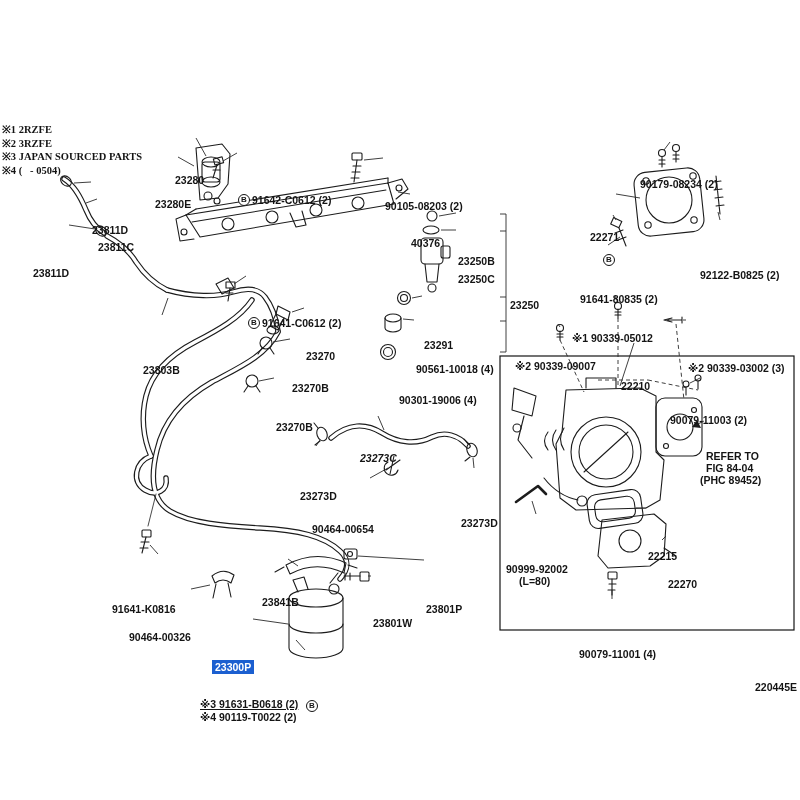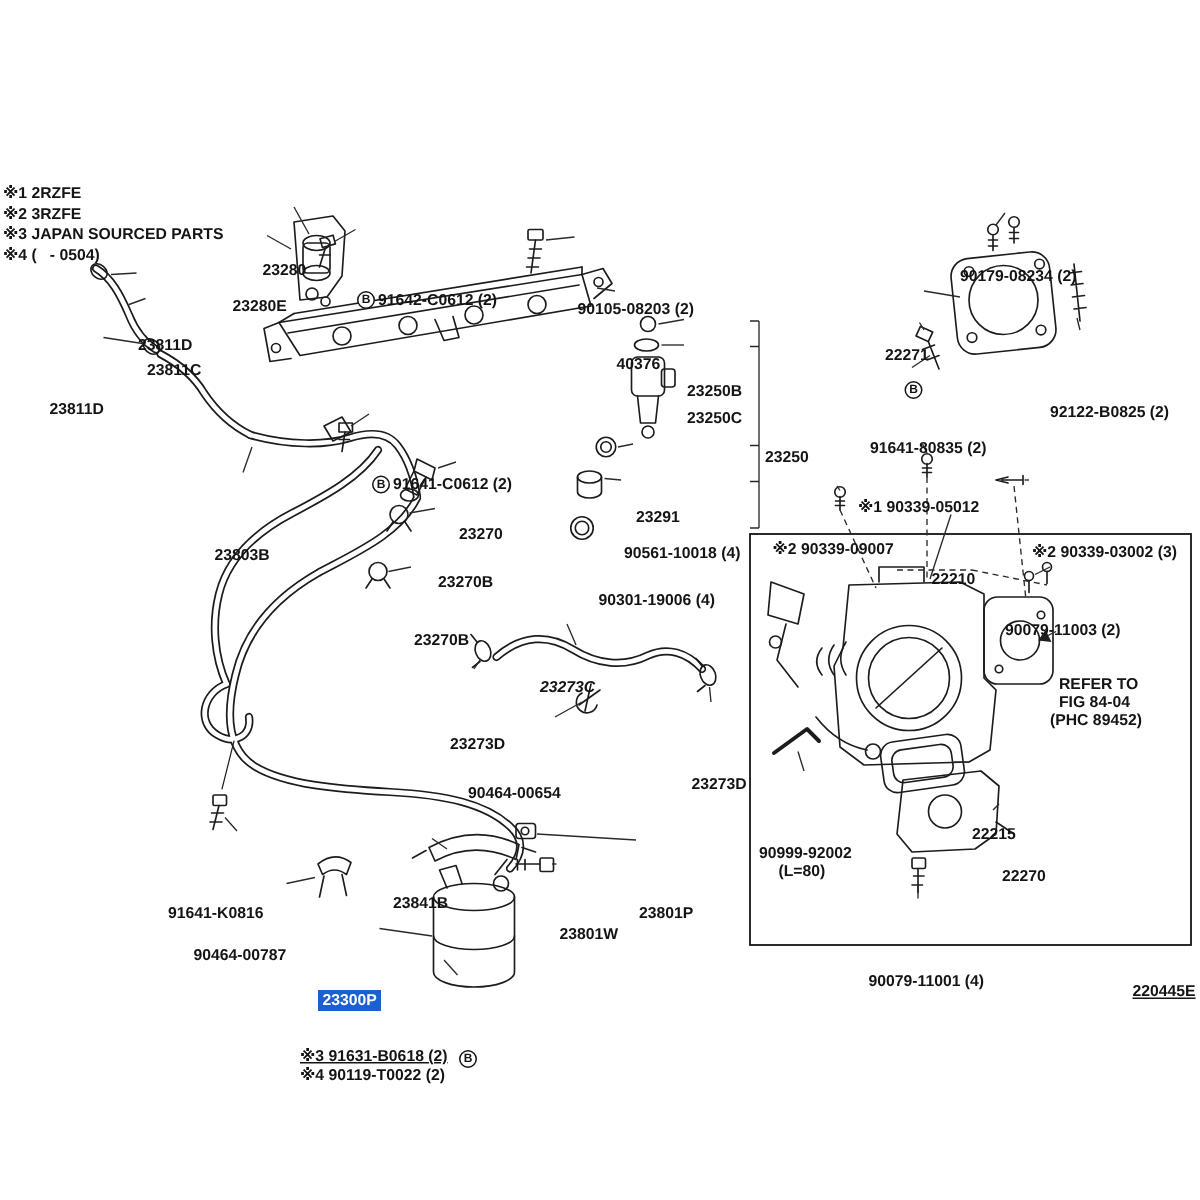--- a/index.html
+++ b/index.html
@@ -8,22 +8,22 @@
   .canvas svg{position:absolute;left:0;top:0;}
   #labels{position:absolute;left:0;top:0;width:800px;height:800px;margin-top:48px;}
   .lbl{position:absolute;font-size:10.5px;font-weight:700;color:#141414;line-height:12px;
        white-space:pre;display:flex;align-items:center;gap:2px;}
   .lbl .txt{display:inline-block;}
   .lbl.hl .txt{background:var(--hl,#1b5fd0);color:#fff;padding:1px 3px;}
   .bcirc{box-sizing:border-box;width:12px;height:12px;border:1.3px solid #141414;border-radius:50%;
          display:inline-flex;align-items:center;justify-content:center;font-size:8px;font-weight:700;
          background:#fff;flex:0 0 auto;}
   .notes{position:absolute;left:2px;top:123px;}
-  .note{font-size:10.5px;font-weight:700;color:#141414;line-height:13.5px;white-space:pre;}
-  .drawno{position:absolute;left:755px;top:655px;font-size:10.5px;font-weight:700;color:#141414;text-decoration:underline;}
+  .note{font-size:10.5px;font-weight:700;color:#141414;line-height:13.5px;white-space:pre;font-family:Liberation Serif, serif;}
+  .drawno{position:absolute;left:755px;top:681px;font-size:10.5px;font-weight:700;color:#141414;}
   
   svg .ln{fill:none;stroke:#1c1c1c;stroke-width:1.1;stroke-linecap:round;stroke-linejoin:round;}
   svg .thin{stroke-width:0.8;}
   svg .tubeO{fill:none;stroke:#1c1c1c;stroke-width:5.5;stroke-linecap:round;stroke-linejoin:round;}
   svg .tubeI{fill:none;stroke:#fff;stroke-width:3.2;stroke-linecap:round;stroke-linejoin:round;}
   svg .ldr{fill:none;stroke:#2a2a2a;stroke-width:0.9;}
   svg .dash{fill:none;stroke:#2a2a2a;stroke-width:0.9;stroke-dasharray:4 3;}
   svg .solidfill{fill:#1c1c1c;stroke:none;}
 </style>
 </head>
@@ -346,21 +346,21 @@
       <div class="lbl" style="left: 360px; top: 404px; font-style: italic;"><span class="txt">23273C</span></div>
       <div class="lbl" style="left: 300px; top: 442px;"><span class="txt">23273D</span></div>
       <div class="lbl" style="left: 461px; top: 469px;"><span class="txt">23273D</span></div>
       <div class="lbl" style="left: 312px; top: 475px;"><span class="txt">90464-00654</span></div>
       <div class="lbl" style="left: 506px; top: 515px;"><span class="txt">90999-92002</span></div>
       <div class="lbl" style="left: 519px; top: 527px;"><span class="txt">(L=80)</span></div>
       <div class="lbl" style="left: 648px; top: 502px;"><span class="txt">22215</span></div>
       <div class="lbl" style="left: 668px; top: 530px;"><span class="txt">22270</span></div>
       <div class="lbl" style="left: 112px; top: 555px;"><span class="txt">91641-K0816</span></div>
       <div class="lbl" style="left: 262px; top: 548px;"><span class="txt">23841B</span></div>
-      <div class="lbl" style="left: 129px; top: 583px;"><span class="txt">90464-00787</span></div>
+      <div class="lbl" style="left: 129px; top: 583px;"><span class="txt">90464-00326</span></div>
       <div class="lbl hl" style="left: 212px; top: 612px;"><span class="txt">23300P</span></div>
       <div class="lbl" style="left: 373px; top: 569px;"><span class="txt">23801W</span></div>
       <div class="lbl" style="left: 426px; top: 555px;"><span class="txt">23801P</span></div>
       <div class="lbl" style="left: 579px; top: 600px;"><span class="txt">90079-11001 (4)</span></div>
       <div class="lbl" style="left: 200px; top: 650px; text-decoration: underline;"><span class="txt">※3 91631-B0618 (2)</span></div>
       <div class="lbl" style="left: 200px; top: 663px;"><span class="txt">※4 90119-T0022 (2)</span></div>
       <div class="lbl" style="left: 306px; top: 652px;"><span class="bcirc">B</span></div>
     </div>
 
 <div class="notes" id="notes">

